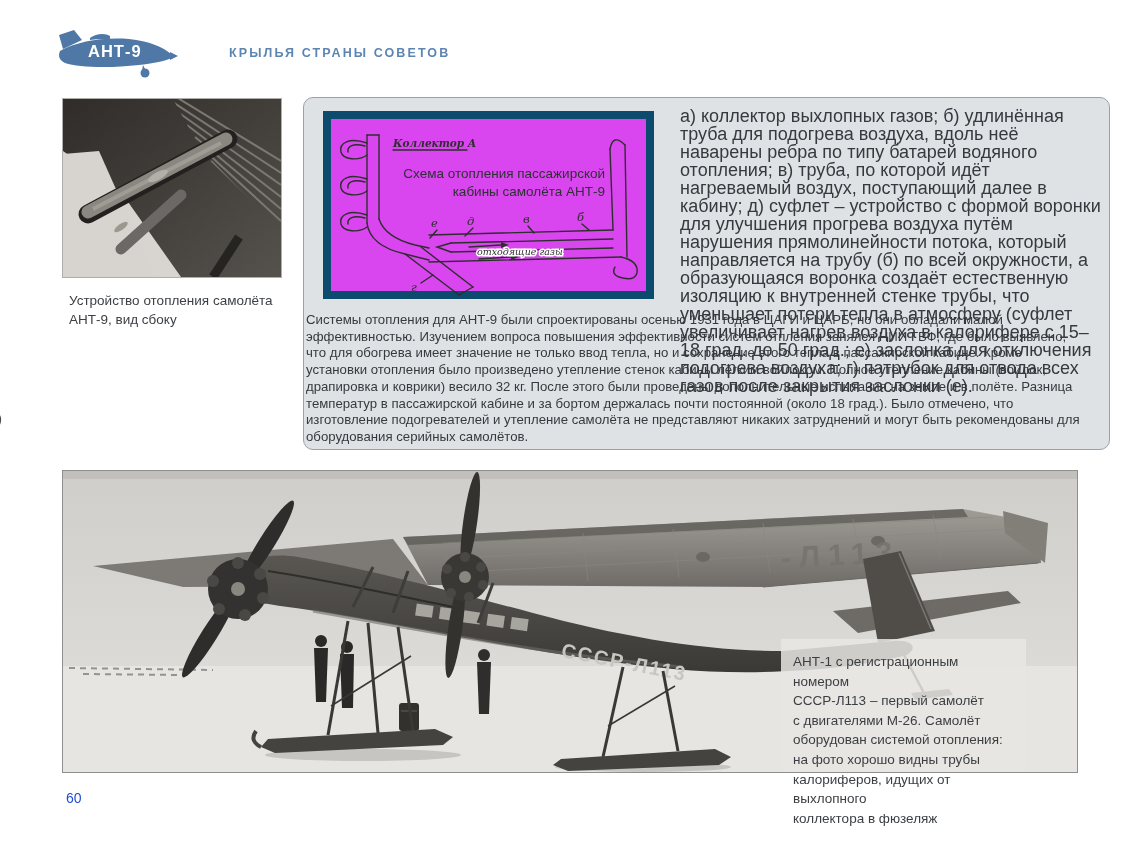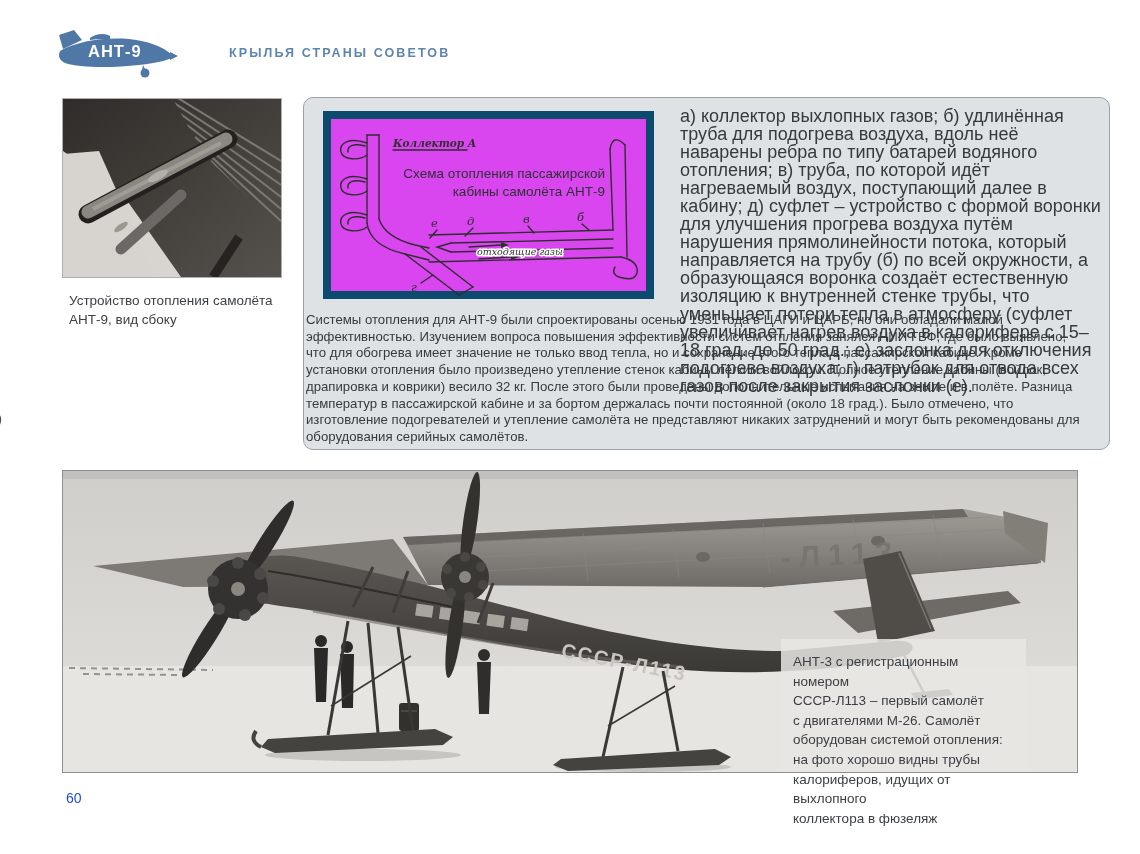--- a/index.html
+++ b/index.html
@@ -280,21 +280,21 @@
           <line x1="600" y1="200" x2="615" y2="280"></line>
       </g>
       <line x1="545" y1="255" x2="612" y2="215" stroke="#3a3835" stroke-width="1.5"></line>
       <polygon points="498,288 652,278 668,286 656,294 505,300 490,294" fill="#45433f"></polygon>
 
       <line x1="840" y1="182" x2="862" y2="224" stroke="#3a3835" stroke-width="2.5"></line>
       <polygon points="848,222 886,218 890,224 852,229" fill="#4a4845"></polygon>
 
       <rect x="718" y="168" width="245" height="132" fill="#e7e6e3" opacity="0.85"></rect>
     </svg>
-    <div class="photo-caption">АНТ-3 с регистрационным номером
+    <div class="photo-caption">АНТ-1 с регистрационным номером
 СССР-Л113 – первый самолёт
 с двигателями М-26. Самолёт
 оборудован системой отопления:
 на фото хорошо видны трубы
 калориферов, идущих от выхлопного
 коллектора в фюзеляж</div>
   </figure>
 
   <div class="page-number">60</div>
 </div>

